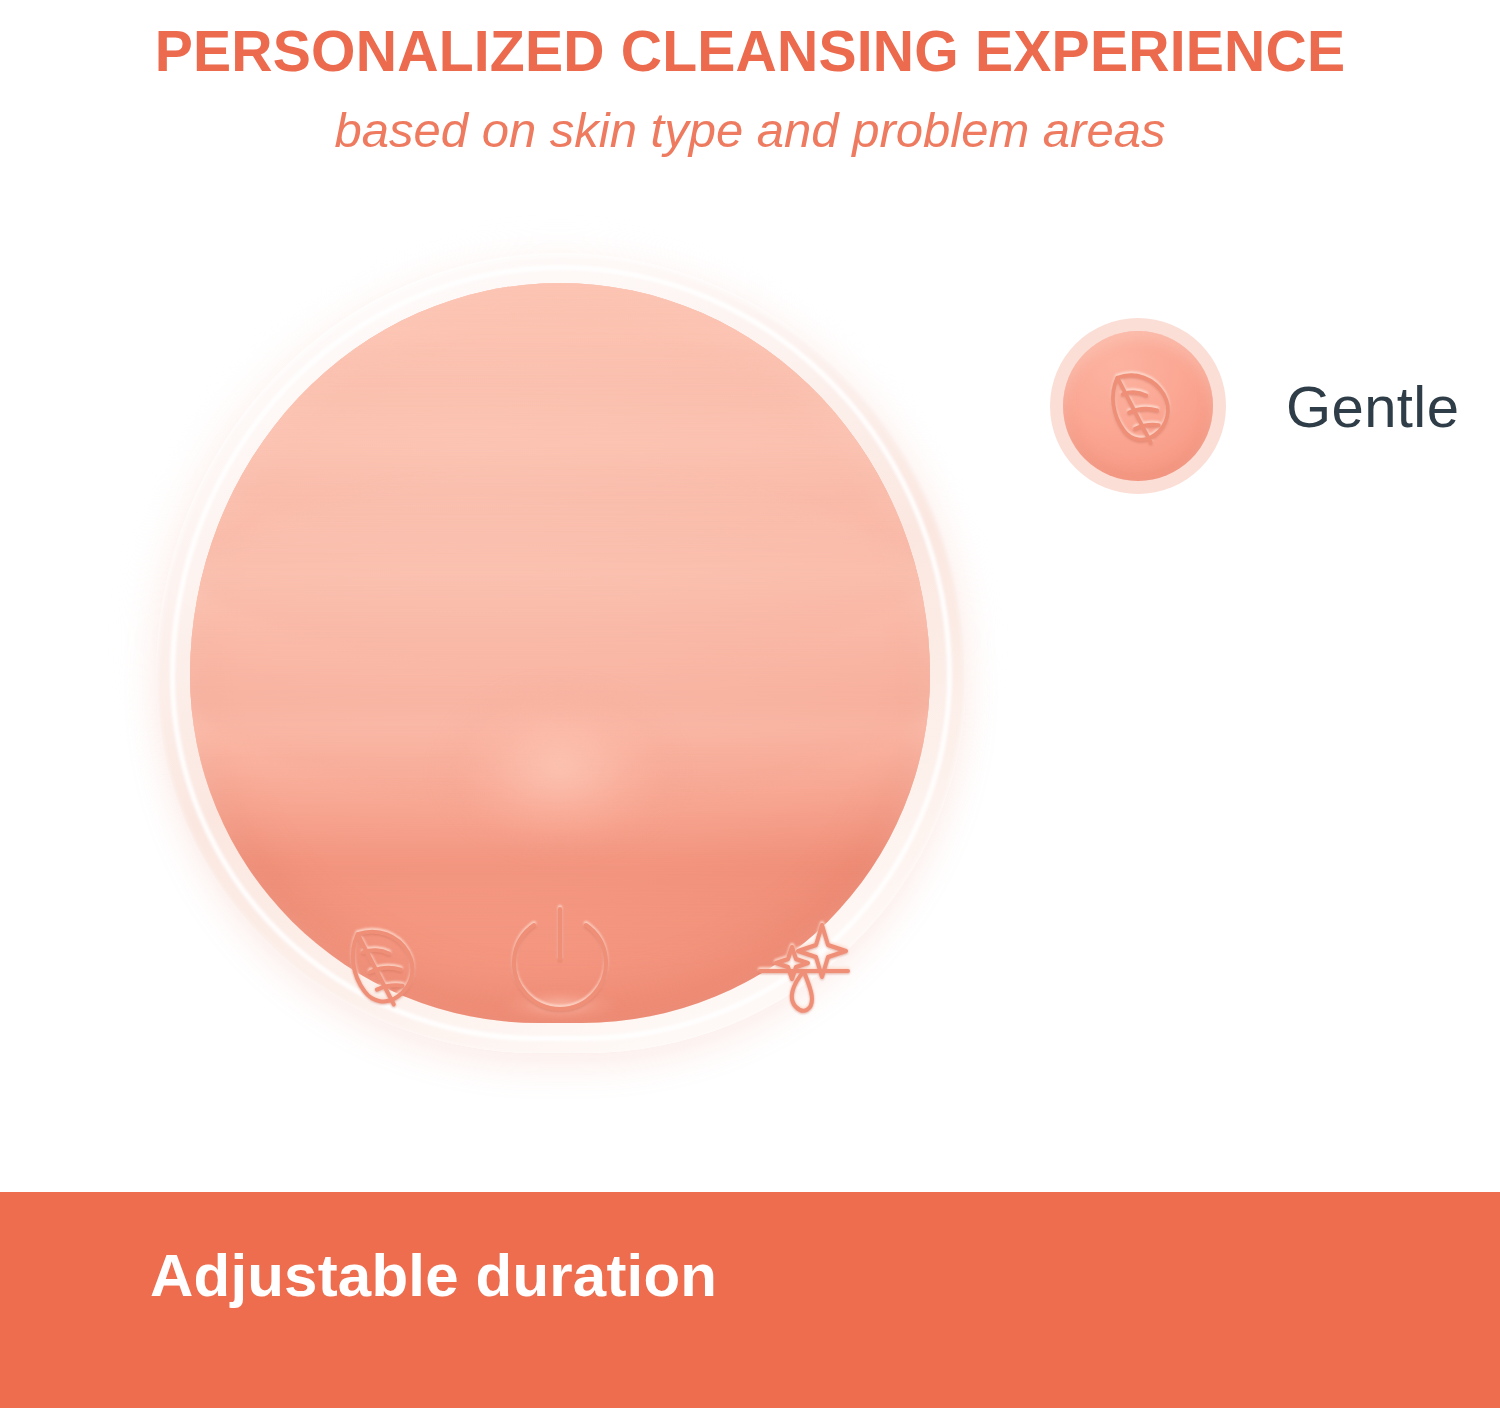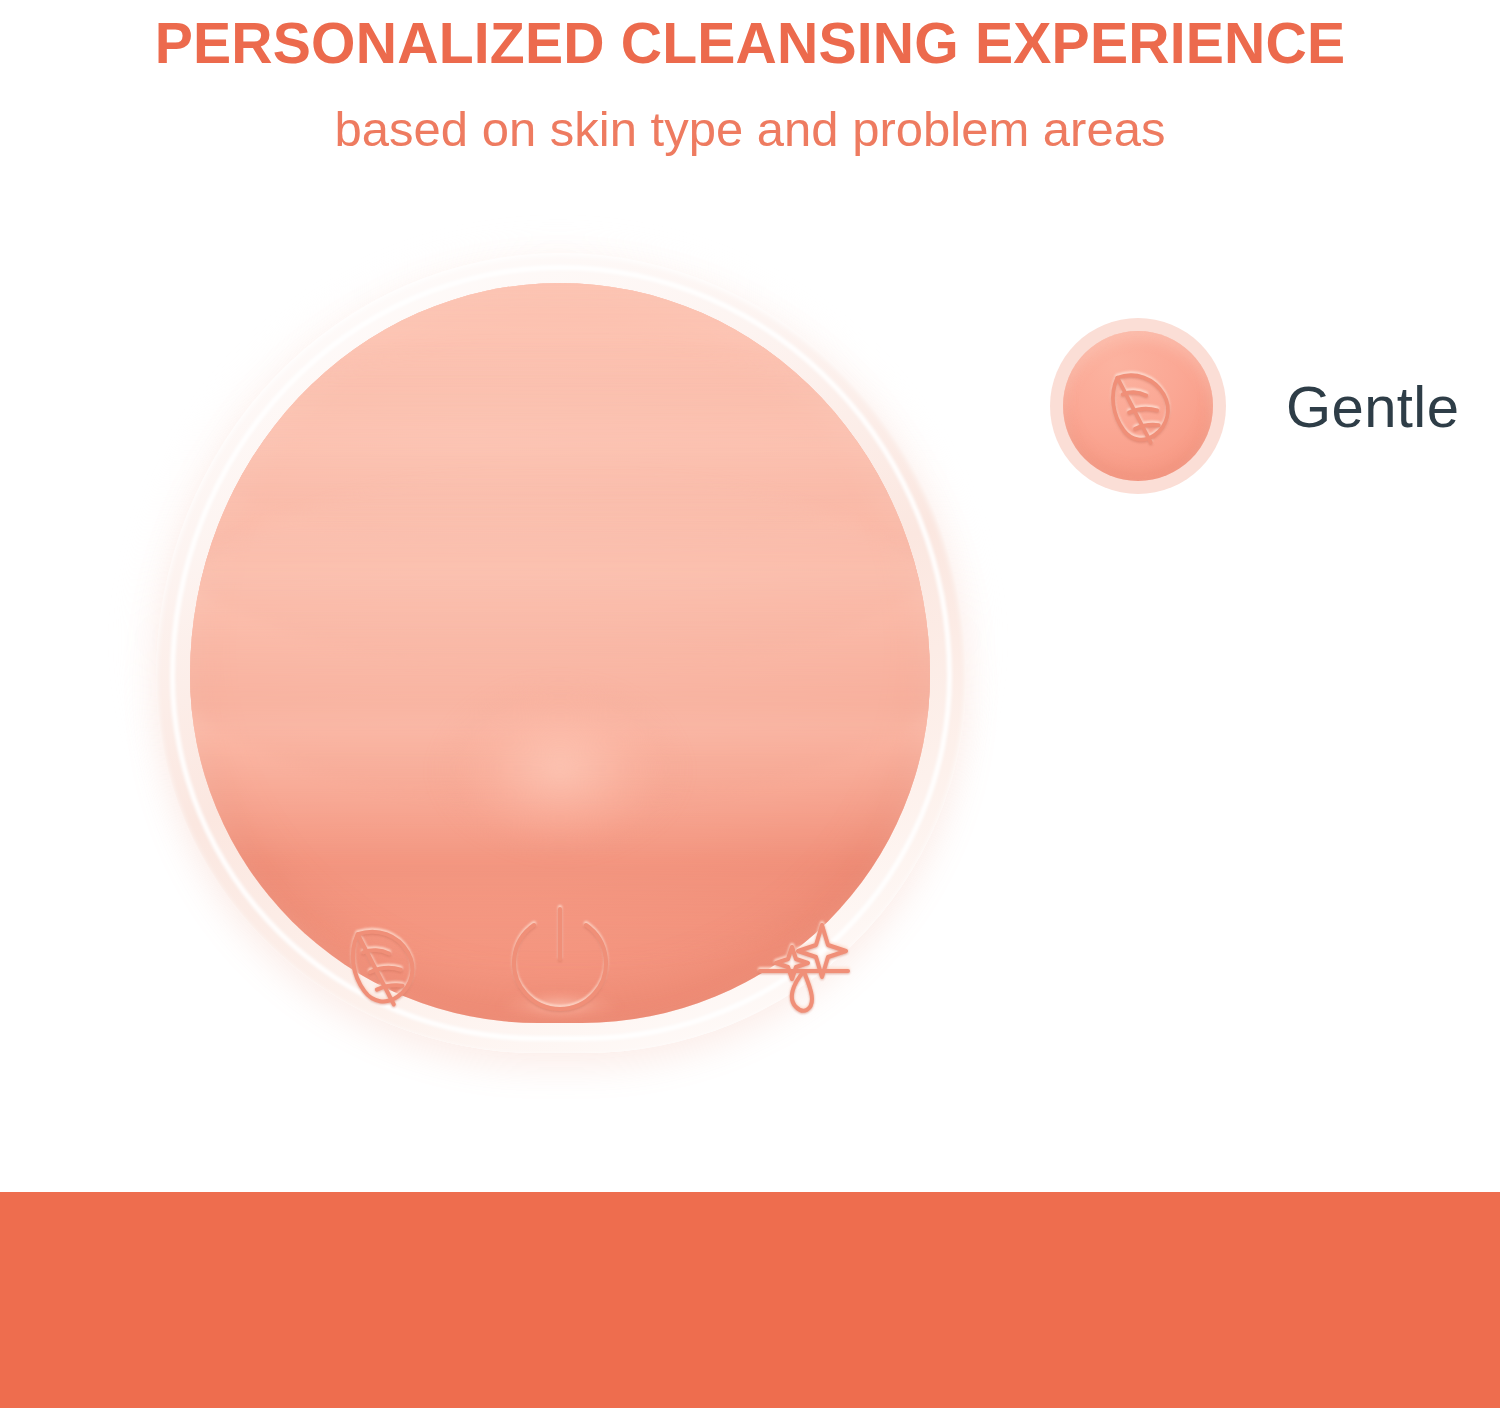--- a/index.html
+++ b/index.html
@@ -19,42 +19,43 @@
     background: #ffffff;
   }
 
   
   .header {
     position: absolute;
     top: 0;
     left: 0;
     width: 1500px;
     text-align: center;
-    padding-top: 12px;
+    padding-top: 20px;
   }
 
   .headline {
     font-family: "Liberation Sans", sans-serif;
     font-weight: bold;
     font-size: 58px;
     letter-spacing: 0.2px;
     line-height: 62px;
     color: #EC6A4D;
     white-space: nowrap;
     transform: scaleX(0.985);
   }
 
   .subhead {
     font-family: "Liberation Sans", sans-serif;
     font-weight: 400;
     font-size: 49px;
     line-height: 58px;
     color: #EE7B60;
-    margin-top: 26px;
+    margin-top: 19px;
     white-space: nowrap;
+    font-style: italic;
   }
 
   
   .device-stage {
     position: absolute;
     left: 118px;
     top: 225px;
     width: 880px;
     height: 860px;
   }
@@ -417,16 +418,17 @@
       </div>
       <div class="legend-label">Gentle</div>
     </div>
 
 
 
   </div>
 
   <div class="banner">
     <div class="banner-text">
+      <span class="banner-line">Adjustable duration</span>
     </div>
   </div>
 
 </div>
 
 </body></html>

